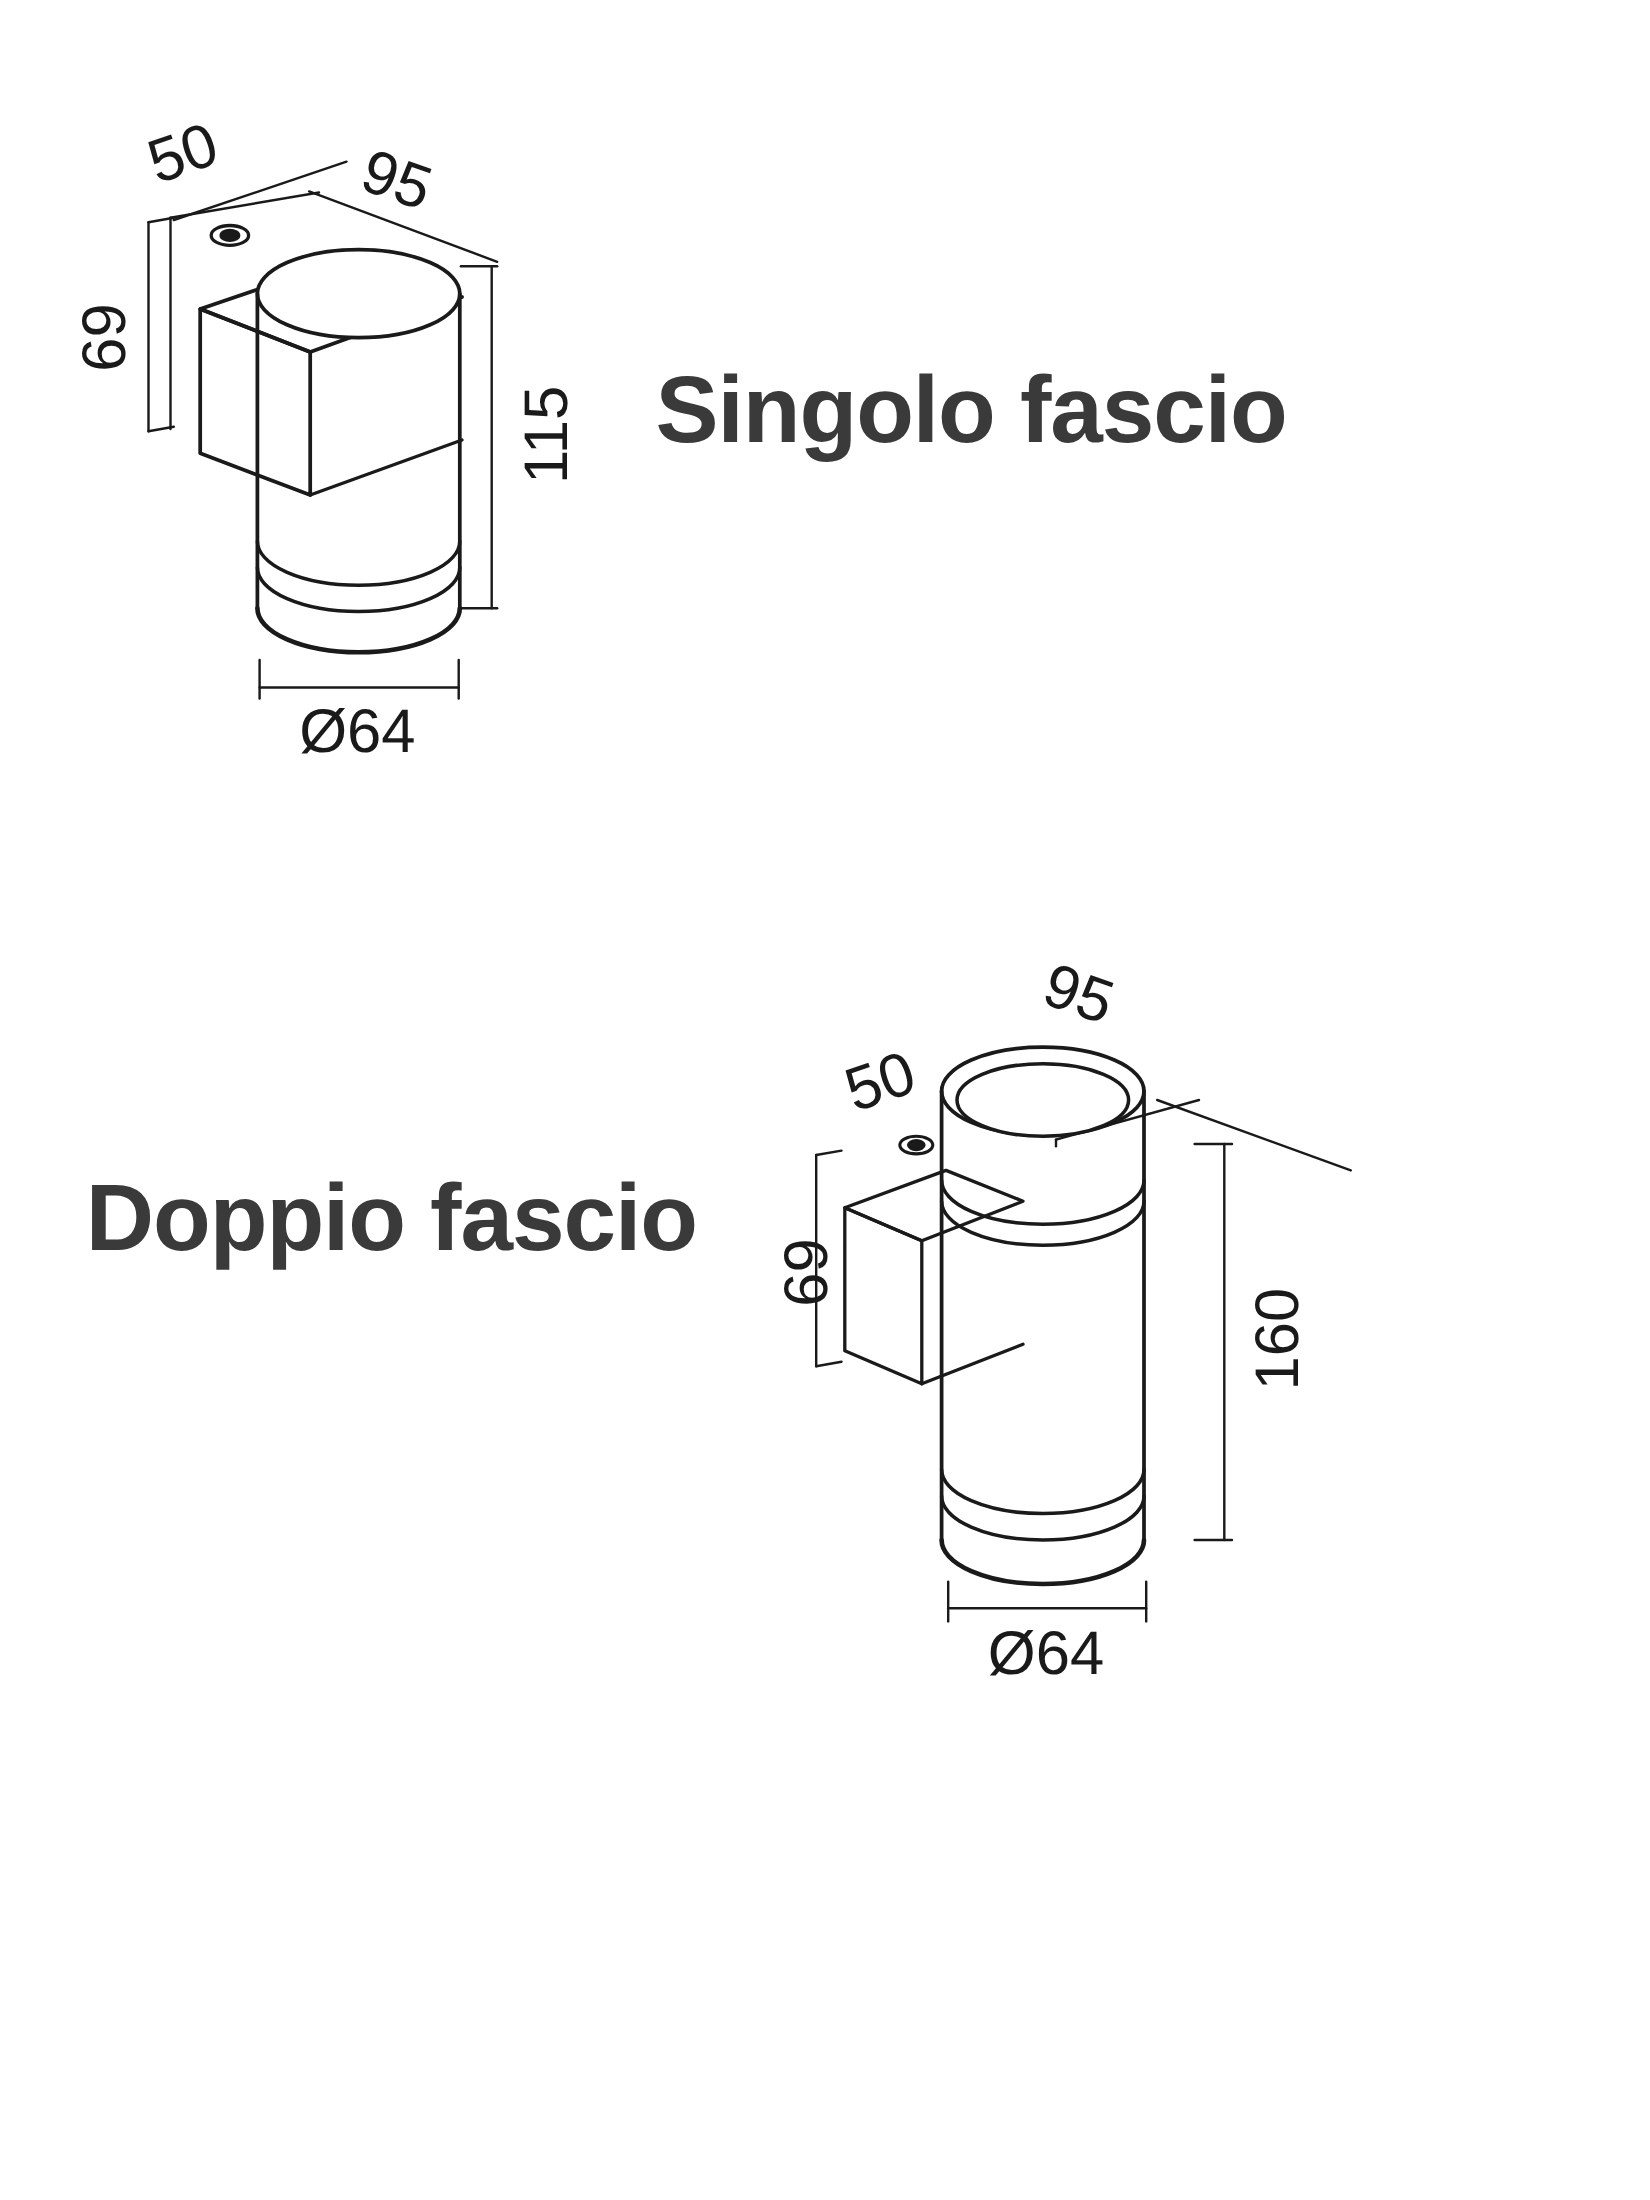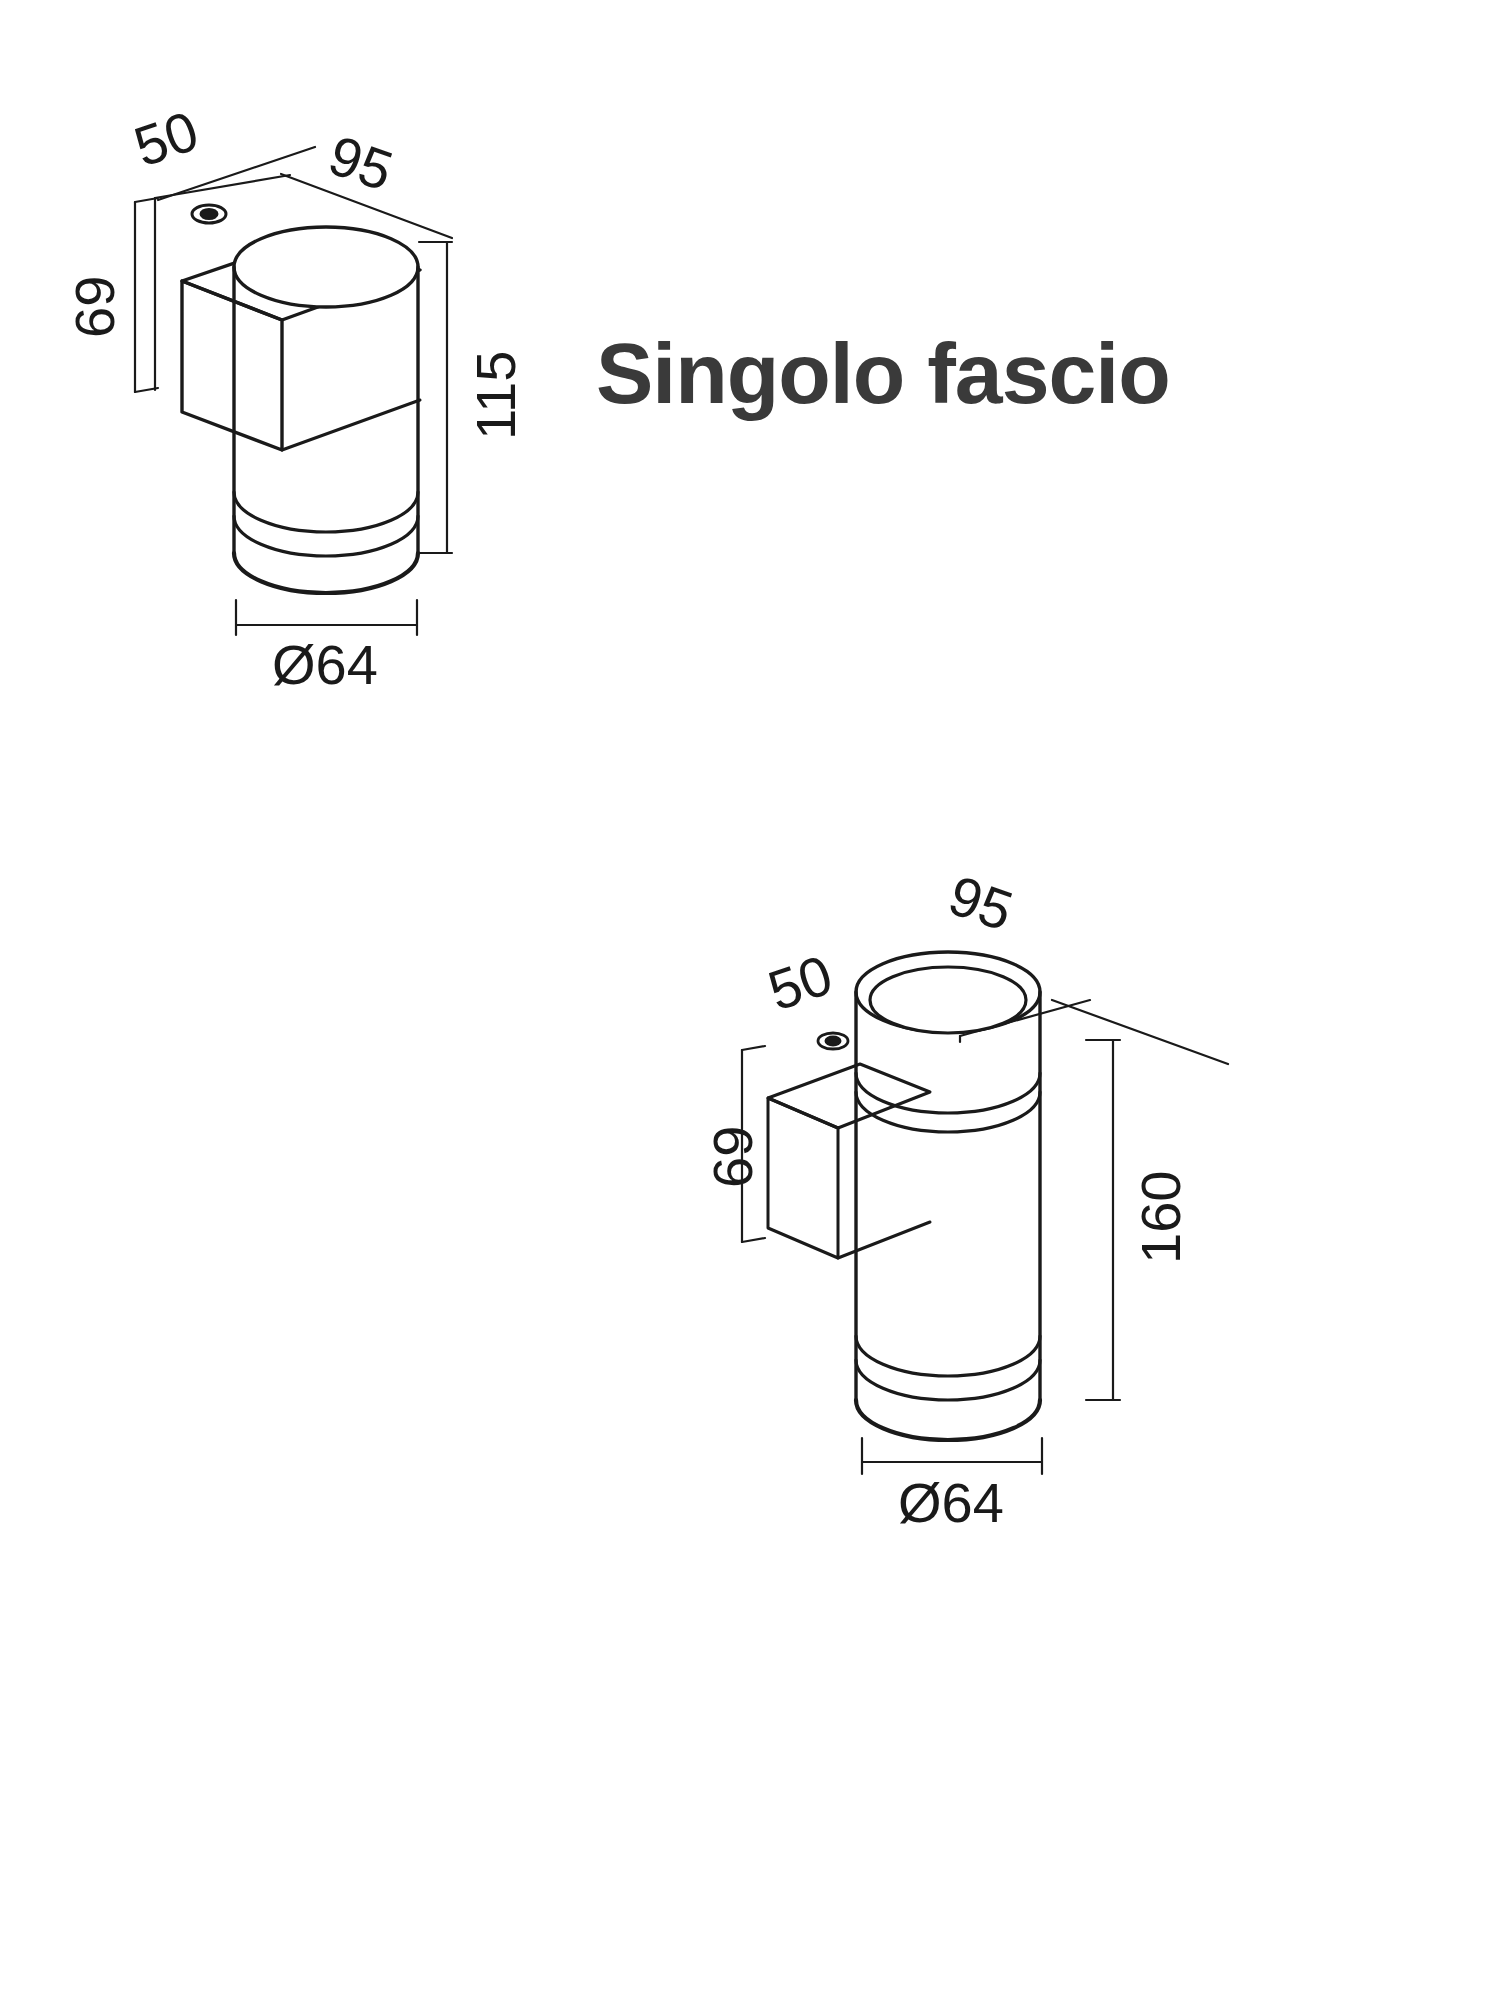--- a/index.html
+++ b/index.html
@@ -127,14 +127,15 @@
   <div class="dimtext" style="left:760px;top:962px;transform:rotate(-19deg);transform-origin:left top;">50</div>
 
   <div class="dimtext" style="left:962px;top:862px;transform:rotate(19deg);transform-origin:left top;">95</div>
 
   <div class="dimtext" style="left:700px;top:1188px;transform:rotate(-90deg);transform-origin:left top;">69</div>
 
   <div class="dimtext" style="left:1128px;top:1264px;transform:rotate(-90deg);transform-origin:left top;">160</div>
 
   <div class="dimtext" style="left:898px;top:1470px;">Ø64</div>
 
+  <div class="title" id="title-doppio">Doppio fascio</div>
 
 </div>
 
 </body></html>

